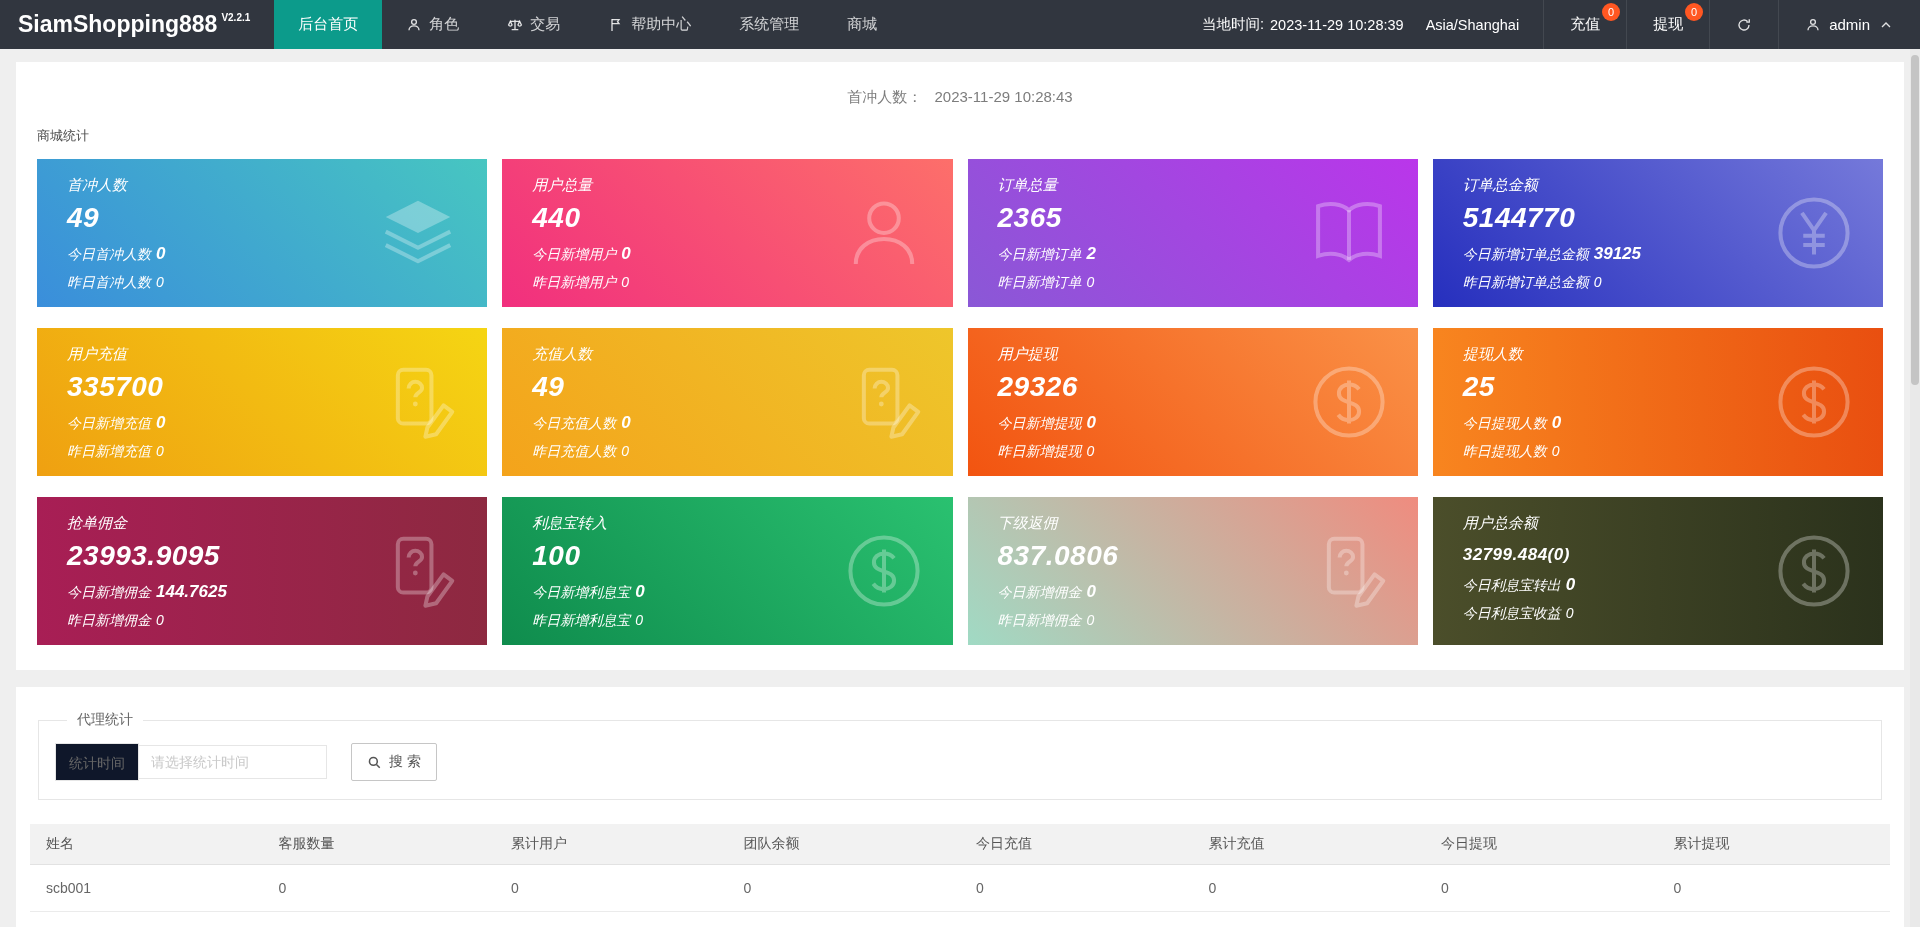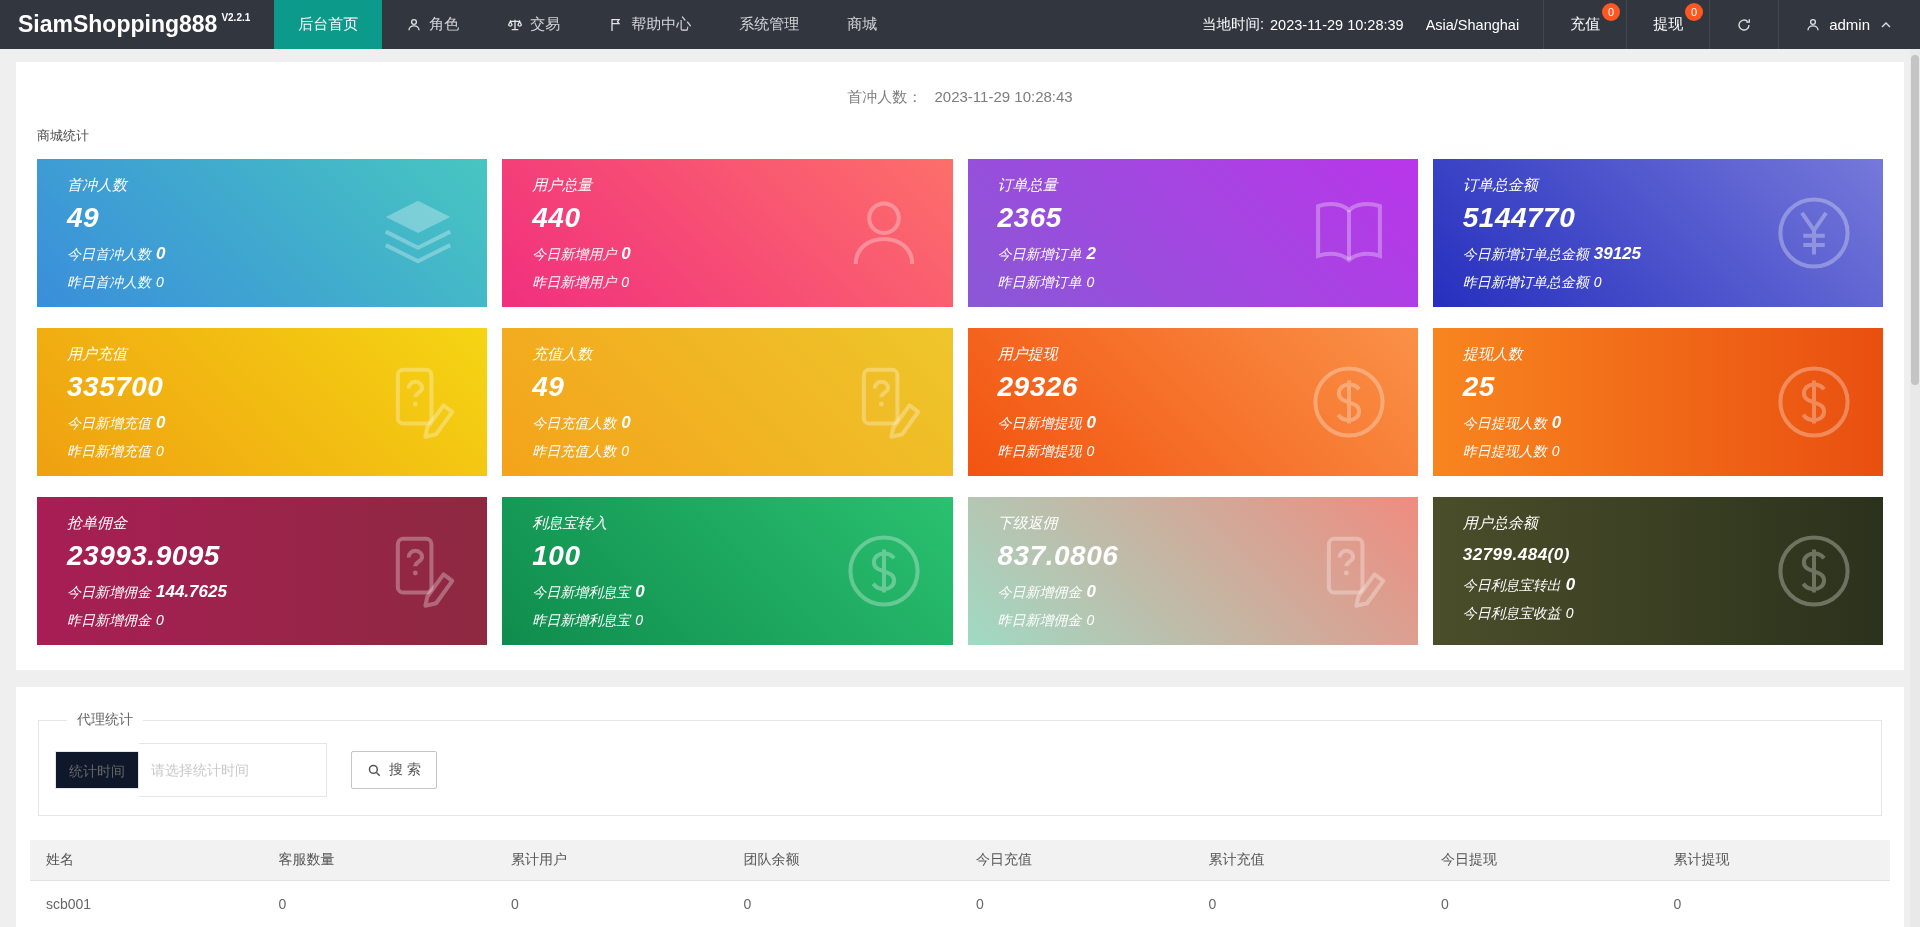--- a/index.html
+++ b/index.html
@@ -40,21 +40,21 @@
   .card-icon svg{width:100%;height:100%;}
   .card-icon svg *, .mi svg *, .btn-icon svg *{stroke:currentColor;fill:none;}
   .card-icon svg *{stroke-width:3;}
   .mi svg *, .btn-icon svg *{stroke-width:2;}
   
   .panel2{margin-top:17px;padding:20px 8px 40px;min-height:230px;}
   fieldset{border:1px solid #e6e6e6;margin:4px 14px 0;padding:14px 16px 18px;}
   legend{font-size:14px;color:#666;padding:0 10px;margin-left:12px;}
   .filter-row{display:flex;align-items:center;}
   .addon{height:38px;line-height:38px;background:#0f172a;border:1px solid #e6e6e6;padding:0 13px;font-size:14px;color:#666;box-sizing:border-box;}
-  .date-input{height:54px;box-sizing:border-box;border:1px solid #e6e6e6;border-left:none;width:188px;padding:0 12px;font-size:14px;color:#6d28d9;outline:none;background:#fff;}
+  .date-input{height:34px;box-sizing:border-box;border:1px solid #e6e6e6;border-left:none;width:188px;padding:0 12px;font-size:14px;color:#6d28d9;outline:none;background:#fff;}
   .date-input::placeholder{color:#c9c9c9;}
   .search-btn{margin-left:24px;height:38px;padding:0 15px;background:#fff;border:1px solid #c6c6c6;border-radius:2px;font-size:14px;color:#555;display:inline-flex;align-items:center;gap:7px;cursor:pointer;}
   .btn-icon{width:15px;height:15px;display:inline-flex;color:#555;}
   .btn-icon svg{width:100%;height:100%;}
   table{width:calc(100% - 12px);margin:24px 6px 0;border-collapse:collapse;table-layout:fixed;font-size:14px;}
   thead th{background:#f2f2f2;color:#555;font-weight:normal;text-align:left;padding:11px 16px;border-bottom:1px solid #e2e2e2;font-family:Liberation Serif, serif;}
   tbody td{color:#666;padding:15px 16px;border-bottom:1px solid #ebebeb;background:#fff;}
   
   .scrollbar{position:absolute;right:0;top:49px;bottom:0;width:10px;background:#e9e9e9;}
   .scrollbar .thumb{position:absolute;top:6px;left:1px;width:8px;height:330px;background:#c4c4c4;border-radius:4px;}

